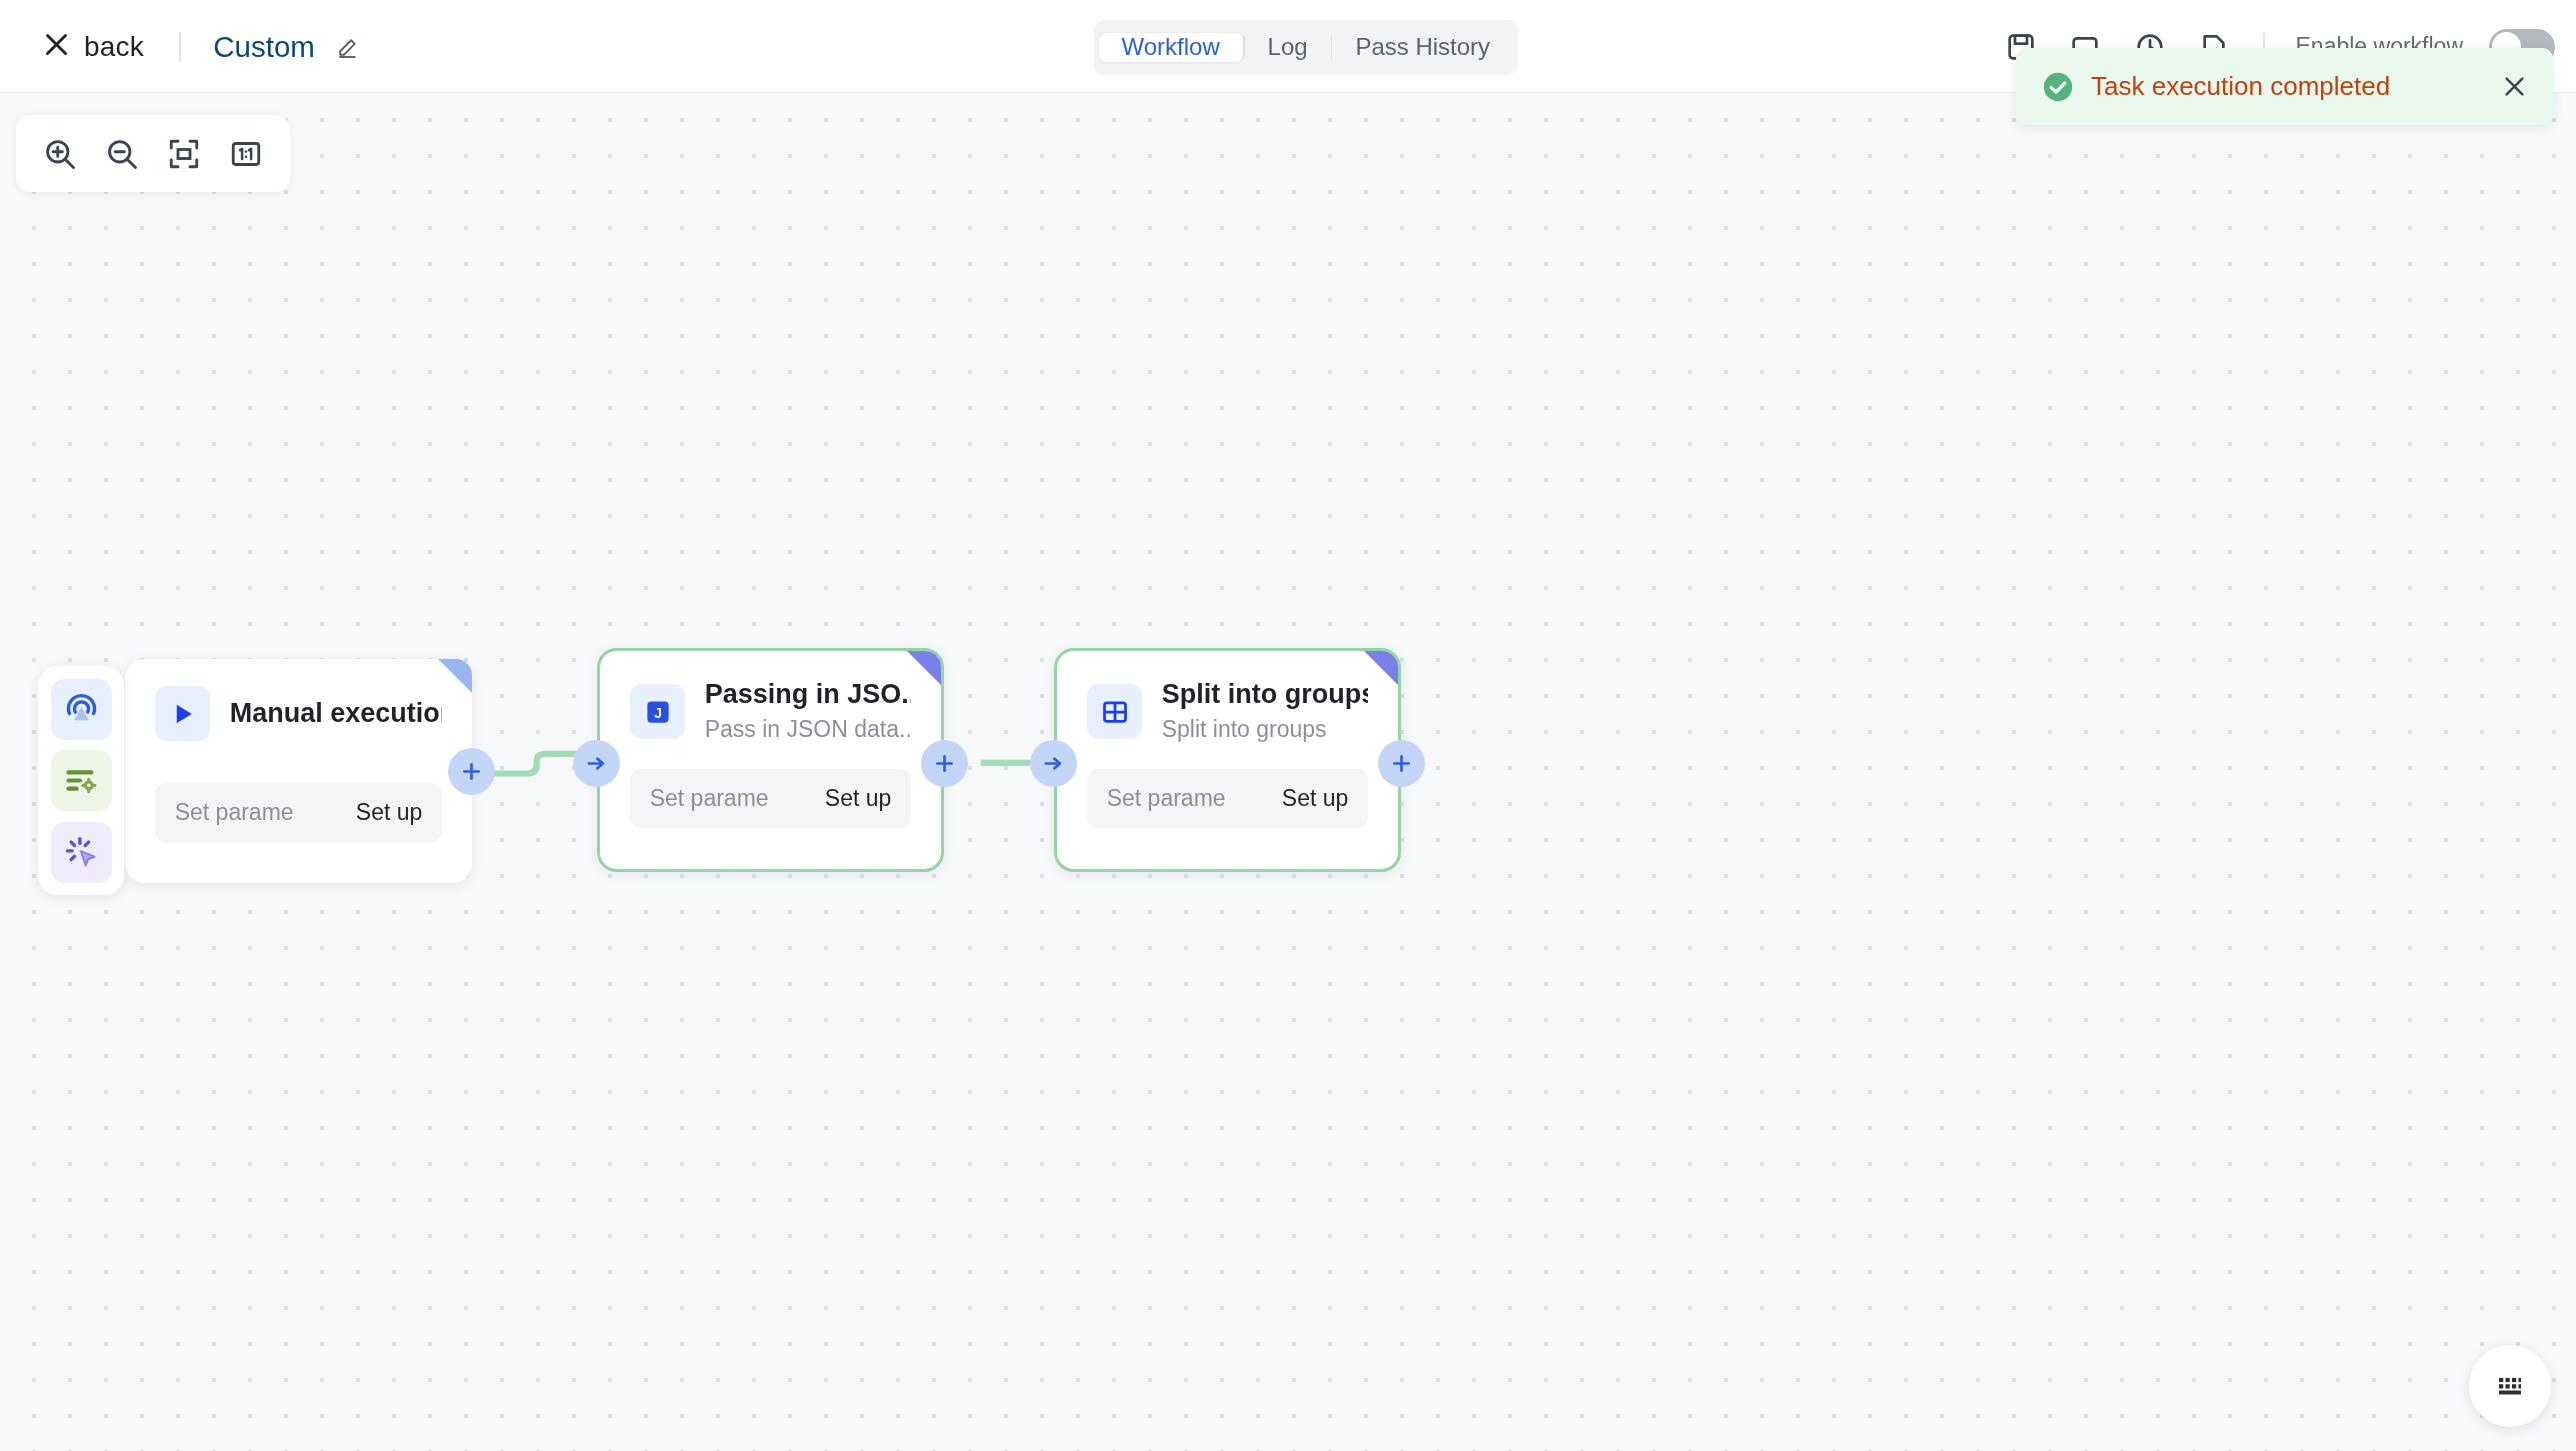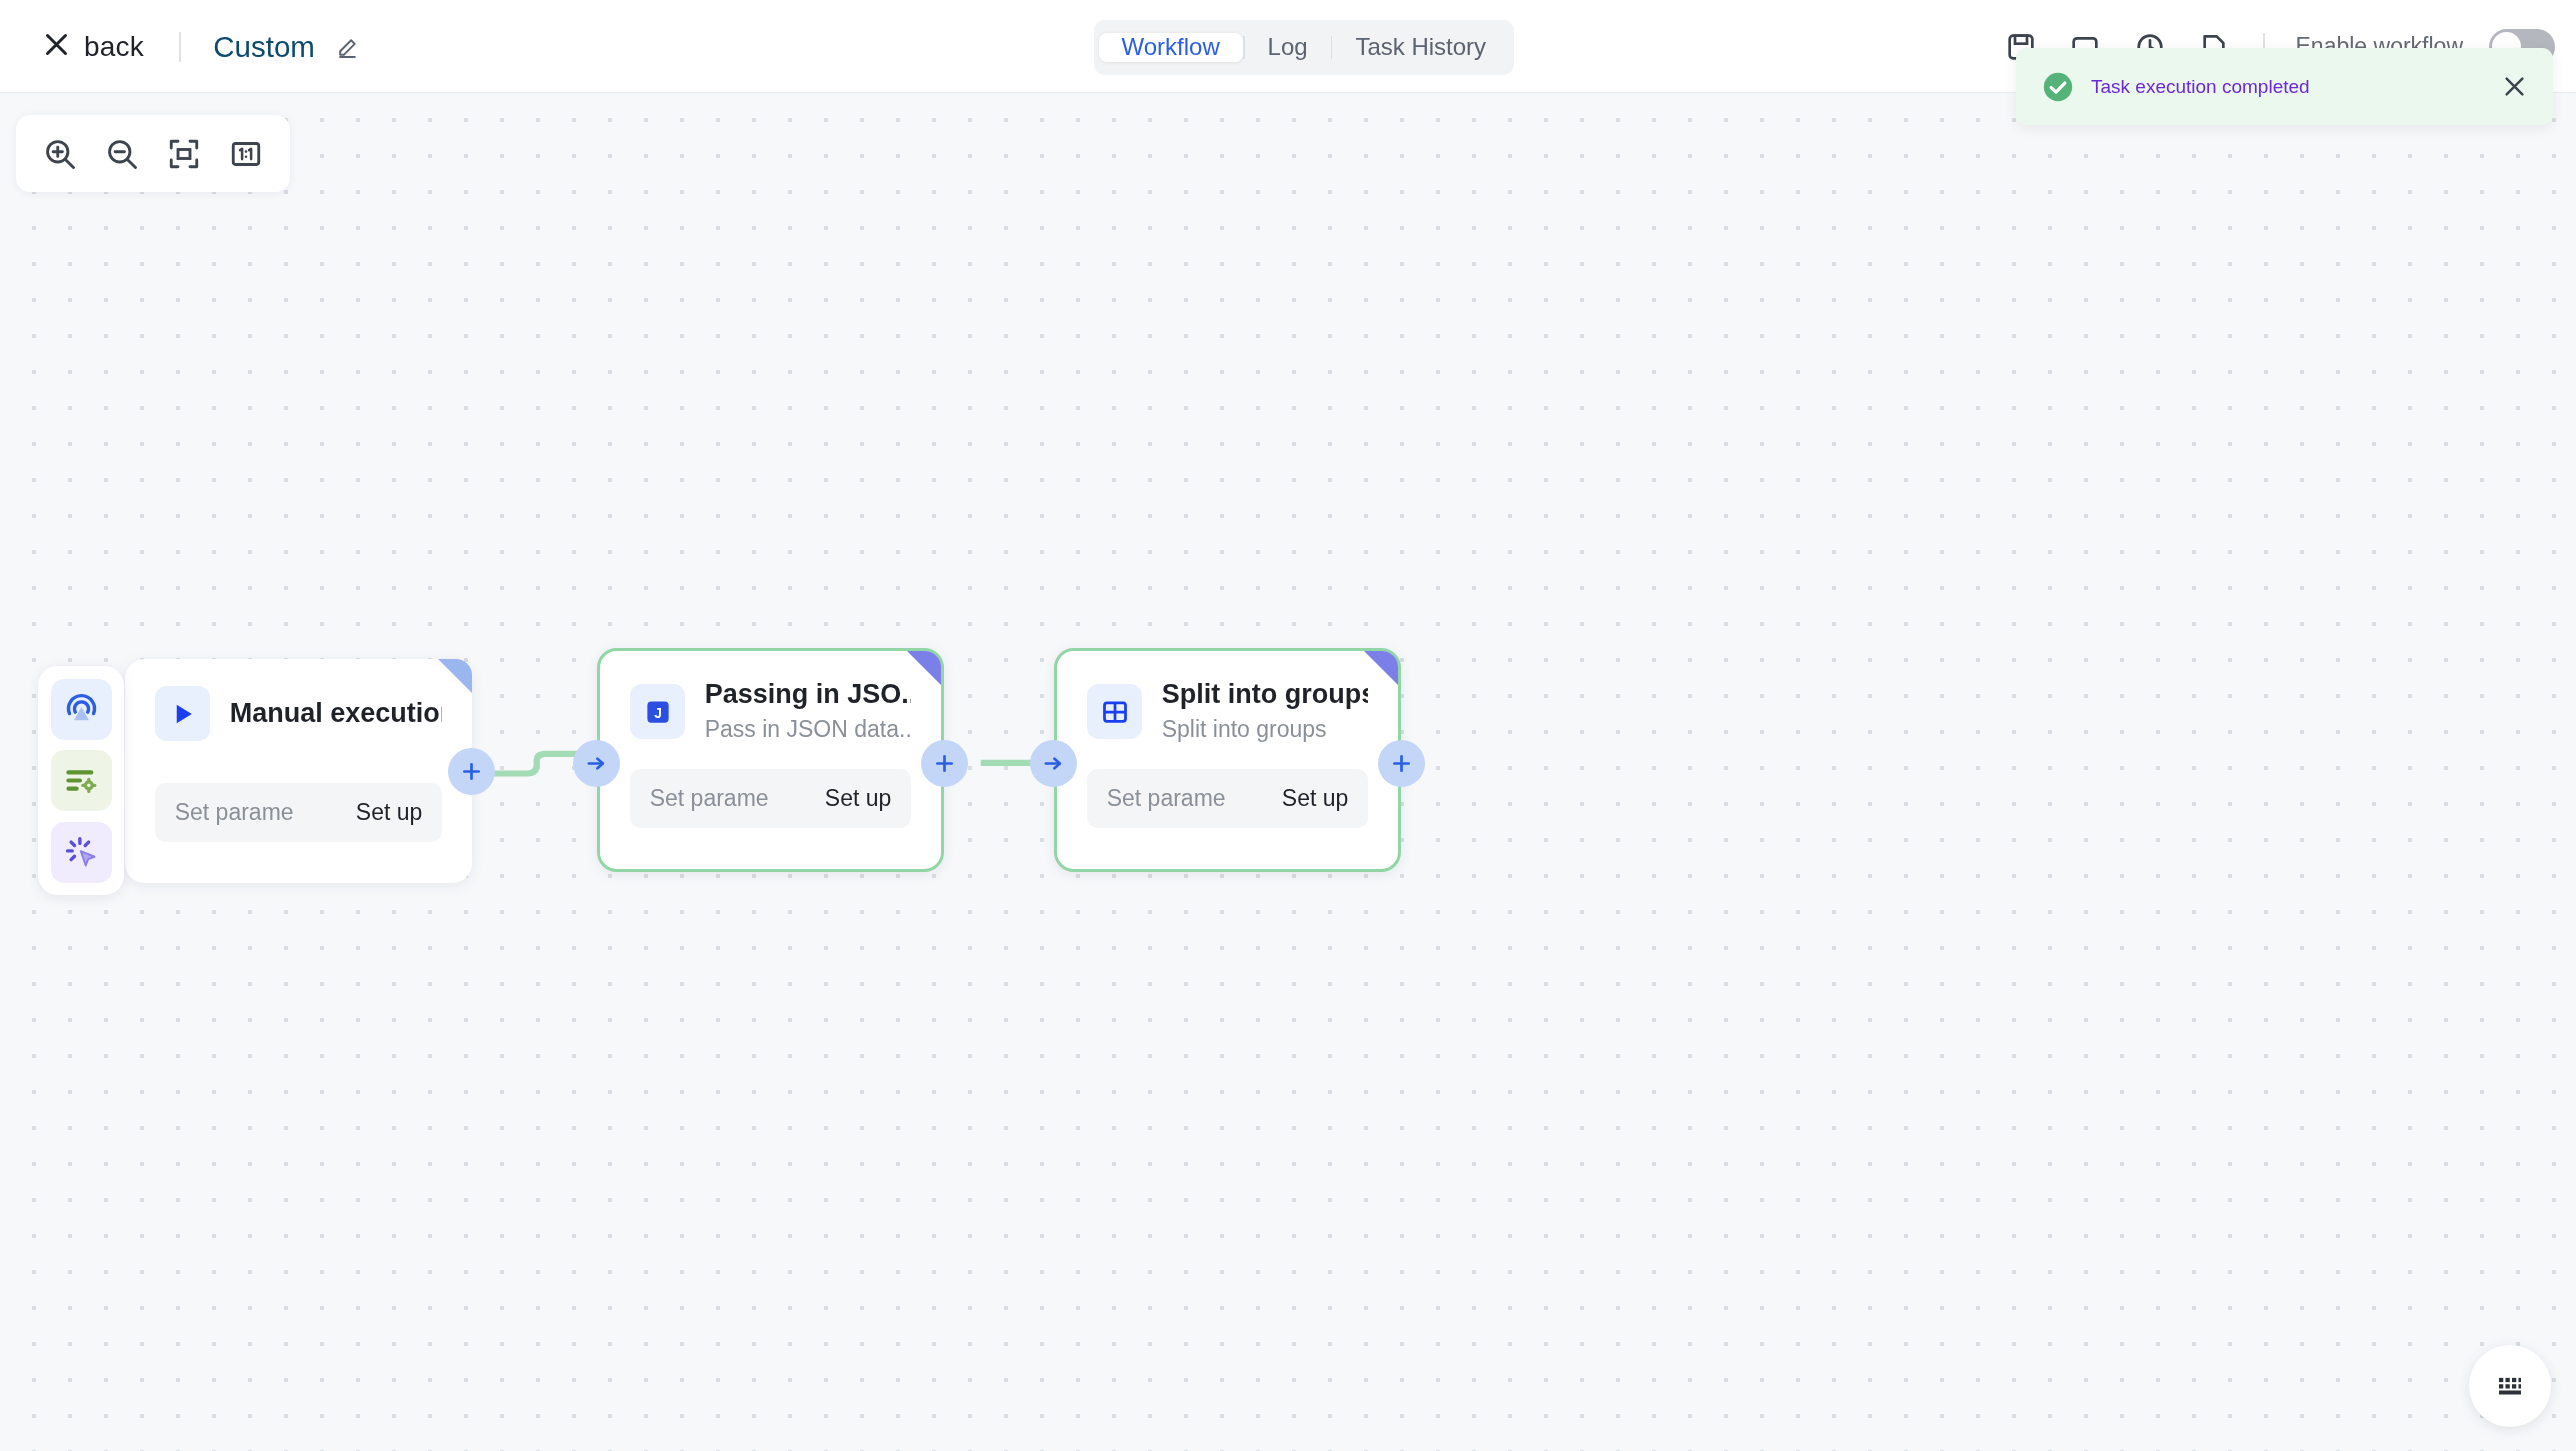--- a/index.html
+++ b/index.html
@@ -181,21 +181,21 @@
   
   .toast {
     position: absolute; right: 23px; top: 48px;
     width: 537px; height: 77px;
     background: #eaf8ee; border-radius: 10.7px;
     display: flex; align-items: center; padding: 0 25px;
     box-shadow: 0 2.7px 12.5px rgba(20,40,20,.08);
     z-index: 60;
   }
   .toast-check { width: 34px; height: 34px; flex: 0 0 34px; display:block; }
-  .toast-msg { font-size: 19px; color: #6d28d9; margin-left: 16px; flex: 1; }
+  .toast-msg { font-size: 26px; color: #c2410c; margin-left: 16px; flex: 1; }
   .toast-close { width: 27px; height: 27px; cursor: pointer; display:block; }
 
   
   .minimap-btn {
     position: absolute; right: 25px; bottom: 25px;
     width: 82px; height: 82px; border-radius: 50%;
     background: #ffffff; display: flex; align-items: center; justify-content: center;
     box-shadow: 0 2.7px 12.5px rgba(20,30,60,.10); cursor: pointer; z-index: 30;
   }
   .minimap-btn svg { display: block; }
@@ -220,21 +220,21 @@
         <path d="M4 16.5 L14.5 6 L18 9.5 L7.5 20 L4 20 Z" fill="none" stroke="#5b6370" stroke-width="1.9" stroke-linejoin="round"></path>
         <path d="M4 22 H18" stroke="#5b6370" stroke-width="2" stroke-linecap="round"></path>
       </svg>
     </div>
 
     <div class="tabs">
       <div class="tab active">Workflow</div>
       <div class="tab-sep"></div>
       <div class="tab">Log</div>
       <div class="tab-sep"></div>
-      <div class="tab">Task History</div>
+      <div class="tab">Pass History</div>
     </div>
 
     <div class="hdr-right">
       <div class="hdr-ic">
         <svg width="32" height="32" viewBox="0 0 24 24">
           <rect x="3.5" y="3.5" width="17" height="17" rx="2.5" fill="none" stroke="#3d444e" stroke-width="2"></rect>
           <rect x="7.5" y="3.5" width="9" height="6" fill="none" stroke="#3d444e" stroke-width="2"></rect>
         </svg>
       </div>
       <div class="hdr-ic">

